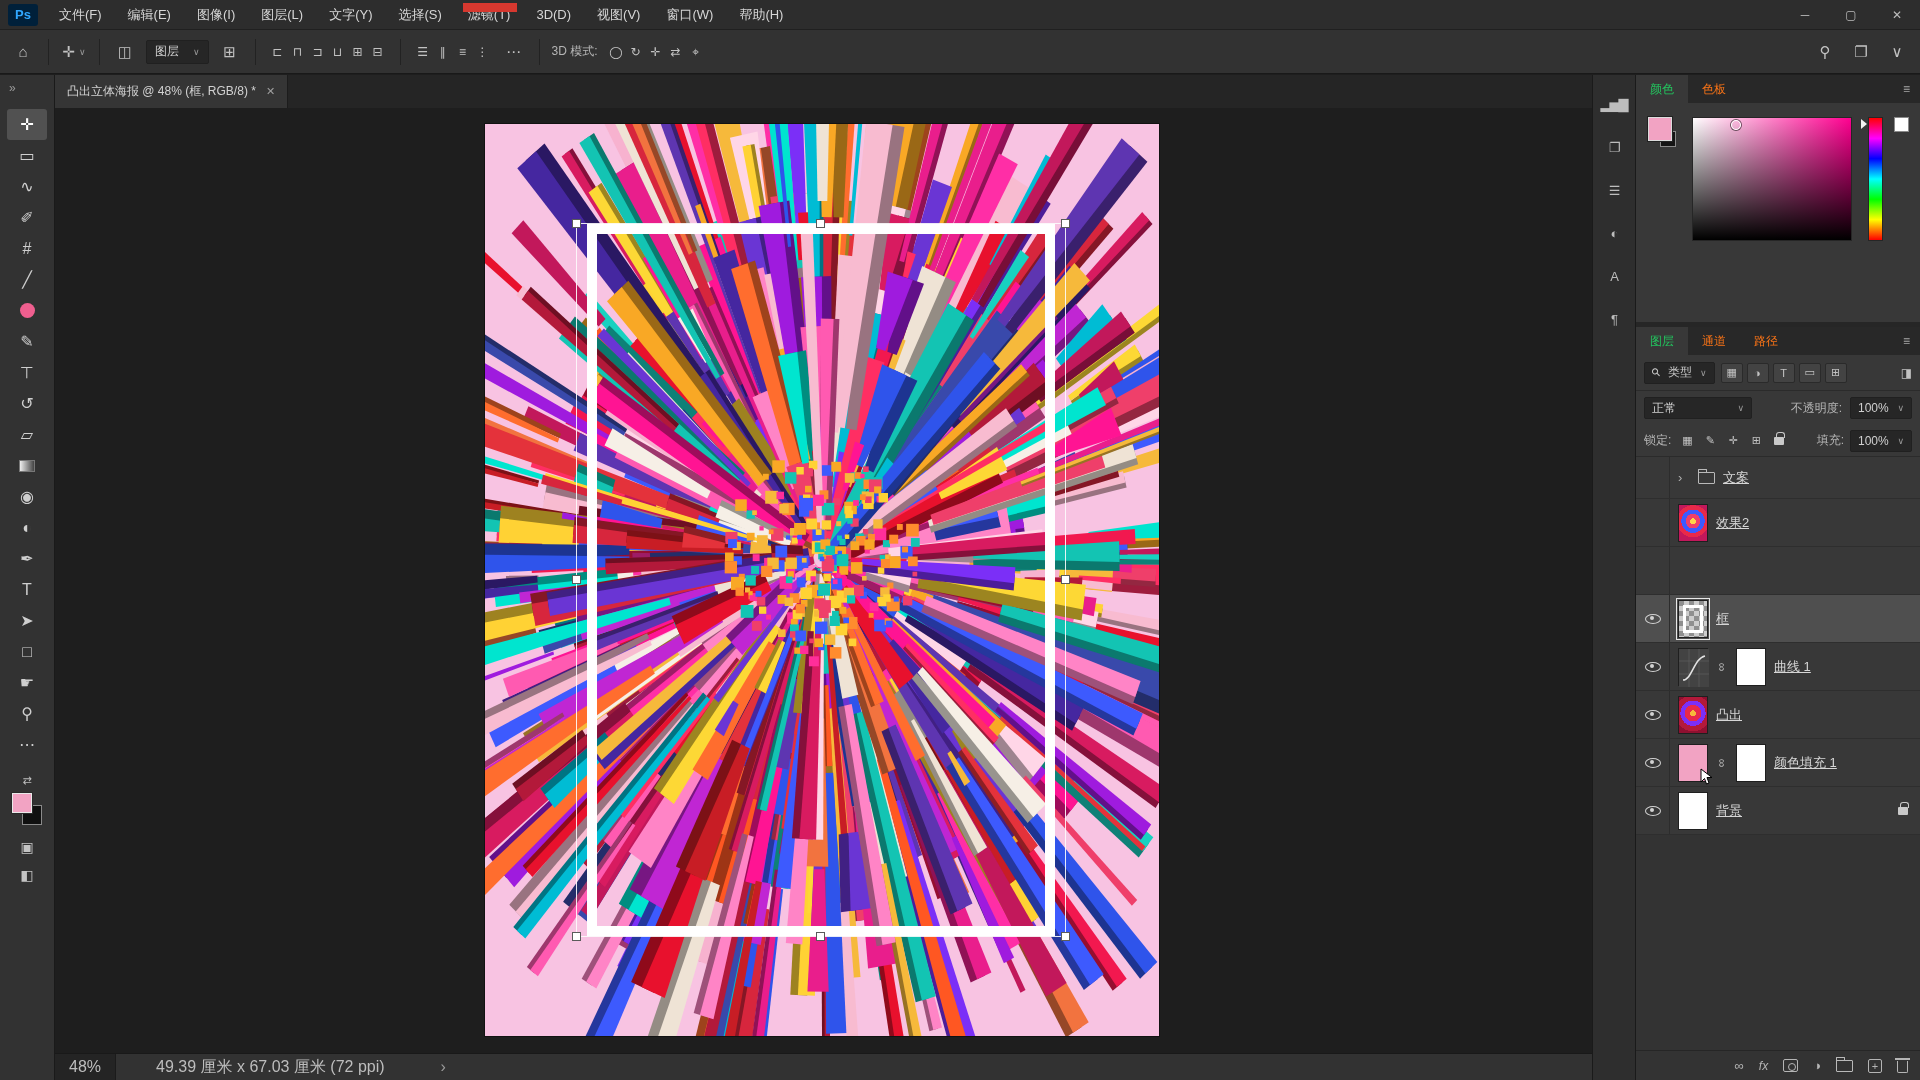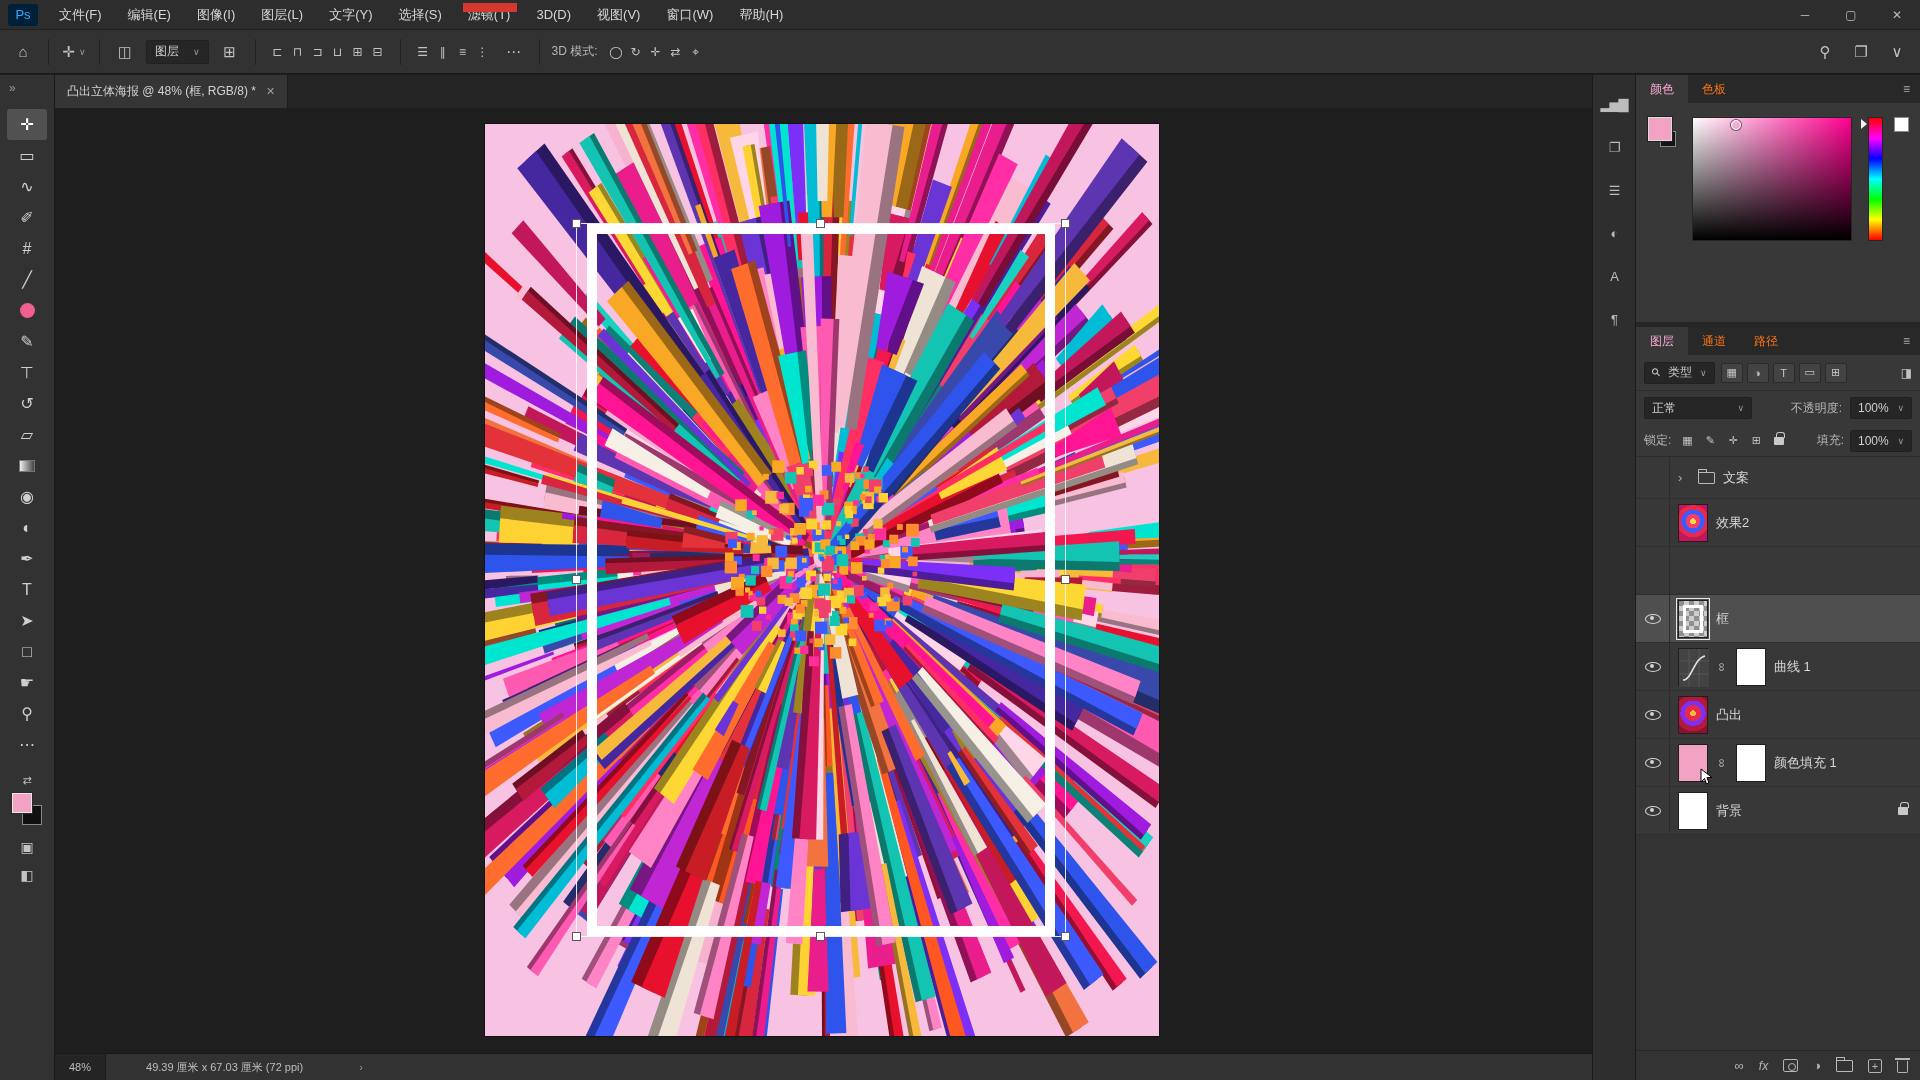--- a/index.html
+++ b/index.html
@@ -1,21 +1,21 @@
 <!DOCTYPE html>
 <html><head>
 <meta charset="utf-8">
 <style>
   *{margin:0;padding:0;box-sizing:border-box;}
   html,body{width:1920px;height:1080px;overflow:hidden;}
   body{background:#1e1e1e;font-family:"Liberation Sans","DejaVu Sans",sans-serif;font-size:13px;color:#c8c8c8;position:relative;}
 
   
   .menubar{position:absolute;top:0;left:0;right:0;height:30px;background:#2d2d2d;display:flex;align-items:center;z-index:40;border-bottom:1px solid #202020;}
-  .ps-logo{width:30px;height:22px;margin:0 8px 0 8px;background:#00203a;color:#31a8ff;font-weight:normal;font-size:13px;display:flex;align-items:center;justify-content:center;border-radius:3px;}
+  .ps-logo{width:30px;height:22px;margin:0 8px 0 8px;background:#00203a;color:#31a8ff;font-weight:bold;font-size:13px;display:flex;align-items:center;justify-content:center;border-radius:3px;}
   .menu-items{display:flex;height:100%;}
   .menu-item{padding:0 13px;line-height:30px;color:#d6d6d6;cursor:default;}
   .red-bar{position:absolute;left:463px;top:3px;width:54px;height:9px;background:#d6382f;z-index:41;}
   .win-controls{margin-left:auto;display:flex;height:100%;}
   .win-btn{width:46px;height:100%;display:flex;align-items:center;justify-content:center;color:#bdbdbd;font-size:12px;}
 
   
   .options-bar{position:absolute;top:30px;left:0;right:0;height:44px;background:#323232;border-bottom:1px solid #191919;display:flex;align-items:center;padding:0 10px;gap:8px;z-index:30;}
   .opt-icon{min-width:26px;height:28px;display:flex;align-items:center;justify-content:center;color:#c2c2c2;font-size:15px;border-radius:3px;}
   .opt-icon.small{font-size:12px;min-width:20px;}
@@ -49,33 +49,33 @@
   .poster{position:absolute;left:430px;top:16px;width:674px;height:912px;box-shadow:0 0 0 1px rgba(0,0,0,.4);overflow:hidden;}
   .burst{position:absolute;inset:0;}
   .frame-rect{position:absolute;left:102px;top:100px;width:468px;height:712px;border:10px solid #ffffff;}
   .selection{position:absolute;left:91px;top:99px;width:490px;height:714px;border:1px solid rgba(252,252,252,.9);}
   .handle{position:absolute;width:9px;height:9px;background:#fff;border:1px solid #5a5a5a;}
   .h-nw{left:-5px;top:-5px;} .h-n{left:calc(50% - 5px);top:-5px;} .h-ne{right:-5px;top:-5px;}
   .h-w{left:-5px;top:calc(50% - 5px);} .h-e{right:-5px;top:calc(50% - 5px);}
   .h-sw{left:-5px;bottom:-5px;} .h-s{left:calc(50% - 5px);bottom:-5px;} .h-se{right:-5px;bottom:-5px;}
 
   
-  .statusbar{position:absolute;left:55px;top:1053px;width:1537px;height:27px;background:#323232;border-top:1px solid #191919;display:flex;align-items:center;font-size:11px;color:#bdbdbd;z-index:20;}
+  .statusbar{position:absolute;left:55px;top:1053px;width:1537px;height:27px;background:#323232;border-top:1px solid #191919;display:flex;align-items:center;font-size:16px;color:#bdbdbd;z-index:20;}
   .zoom-box{background:#242424;height:100%;display:flex;align-items:center;padding:0 14px;border-right:1px solid #1b1b1b;}
   .doc-info{margin-left:40px;}
   .status-chev{margin-left:56px;color:#9a9a9a;}
 
   
   .panel-strip{position:absolute;left:1592px;top:75px;width:43px;bottom:0;background:#2e2e2e;border-left:1px solid #1a1a1a;display:flex;flex-direction:column;align-items:center;padding-top:22px;gap:28px;z-index:20;}
   .strip-icon{color:#bdbdbd;font-size:13px;letter-spacing:-1px;}
 
   .panels{position:absolute;left:1635px;top:75px;width:285px;bottom:0;background:#323232;border-left:1px solid #1a1a1a;display:flex;flex-direction:column;z-index:20;}
   .panel-tabs{height:28px;background:#282828;display:flex;align-items:stretch;font-size:12px;flex:0 0 auto;}
   .panel-tab{padding:0 14px;display:flex;align-items:center;color:#f97316;}
-  .panel-tab.active{background:#383838;color:#f9a8d4;}
+  .panel-tab.active{background:#383838;color:#22c55e;}
   .panel-menu{margin-left:auto;padding:0 10px;display:flex;align-items:center;color:#a8a8a8;}
 
   .color-body{position:relative;height:219px;background:#383838;flex:0 0 auto;}
   .cp-fg{position:absolute;left:12px;top:14px;width:24px;height:24px;border:1px solid #dcdcdc;box-shadow:0 0 0 1px #222;}
   .cp-bg{position:absolute;left:24px;top:28px;width:16px;height:16px;background:#141414;border:1px solid #8a8a8a;}
   .sat-box{position:absolute;left:56px;top:14px;width:160px;height:124px;border:1px solid #262626;}
   .sat-ring{position:absolute;width:10px;height:10px;border:1.5px solid #fff;border-radius:50%;box-shadow:0 0 0 1px rgba(0,0,0,.55);}
   .hue-bar{position:absolute;left:232px;top:14px;width:15px;height:124px;background:linear-gradient(to bottom,#f00,#f0f,#00f,#0ff,#0f0,#ff0,#f00);border:1px solid #262626;}
   .hue-marker{position:absolute;left:225px;top:16px;width:0;height:0;border-top:5px solid transparent;border-bottom:5px solid transparent;border-left:6px solid #f2f2f2;}
   .cp-white{position:absolute;left:258px;top:14px;width:15px;height:15px;background:#ffffff;border:1px solid #8a8a8a;}
@@ -109,21 +109,21 @@
   .thumb-art1{background:radial-gradient(circle at 50% 45%,#ffd54a 0 14%,#ff6b2c 14% 26%,#e8294a 26% 44%,#c2185b 44% 60%,#7b2ff7 60% 76%,#e91e8c 76% 100%);}
   .thumb-art2{background:radial-gradient(circle at 50% 45%,#ffd54a 0 12%,#ef3f6a 12% 30%,#3d5afe 30% 48%,#e8294a 48% 66%,#c2185b 66% 100%);}
   .thumb-art3{background:radial-gradient(circle at 50% 50%,#f9a825 0 16%,#ff2e9a 16% 36%,#e8294a 36% 58%,#b3193a 58% 100%);}
   .thumb-art4{background:radial-gradient(circle at 50% 45%,#f6b93b 0 12%,#e8294a 12% 34%,#7b2ff7 34% 52%,#b3193a 52% 74%,#8e1030 74% 100%);}
   .thumb-frame{background:repeating-conic-gradient(#cdcdcd 0 25%,#8f8f8f 0 50%);background-size:10px 10px;position:relative;}
   .thumb-frame::after{content:"";position:absolute;inset:4px;border:3px solid #ffffff;}
   .thumb-white{background:#ffffff;}
   .thumb-pink{background:#f2a3c3;}
   .thumb-svg{width:30px;height:38px;display:block;}
   .link-glyph{color:#b9b9b9;font-size:12px;display:inline-block;transform:rotate(90deg);width:12px;text-align:center;flex:0 0 auto;}
-  .layer-name{white-space:nowrap;overflow:hidden;text-overflow:ellipsis;}
+  .layer-name{white-space:nowrap;overflow:hidden;text-overflow:ellipsis;text-decoration:underline;}
   .group-chev{color:#b0b0b0;font-size:13px;width:12px;}
   .folder-icon{width:17px;height:12px;border:1px solid #b9b9b9;border-radius:1px;position:relative;flex:0 0 auto;}
   .folder-icon::before{content:"";position:absolute;left:-1px;top:-4px;width:7px;height:3px;border:1px solid #b9b9b9;border-bottom:none;border-radius:1px 1px 0 0;}
   .layer-lock{margin-left:auto;margin-right:12px;}
   .css-lock{display:inline-block;width:10px;height:8px;background:#c9c9c9;position:relative;border-radius:1px;}
   .css-lock::before{content:"";position:absolute;left:1.5px;top:-5px;width:7px;height:5px;border:1.5px solid #c9c9c9;border-bottom:none;border-radius:3px 3px 0 0;}
 
   .layers-bottom{height:30px;background:#333333;border-top:1px solid #262626;display:flex;align-items:center;justify-content:flex-end;gap:15px;padding-right:12px;flex:0 0 auto;color:#b5b5b5;}
   .lb-icon{display:flex;align-items:center;justify-content:center;font-size:13px;}
   .lb-fx{font-style:italic;font-size:12px;}

